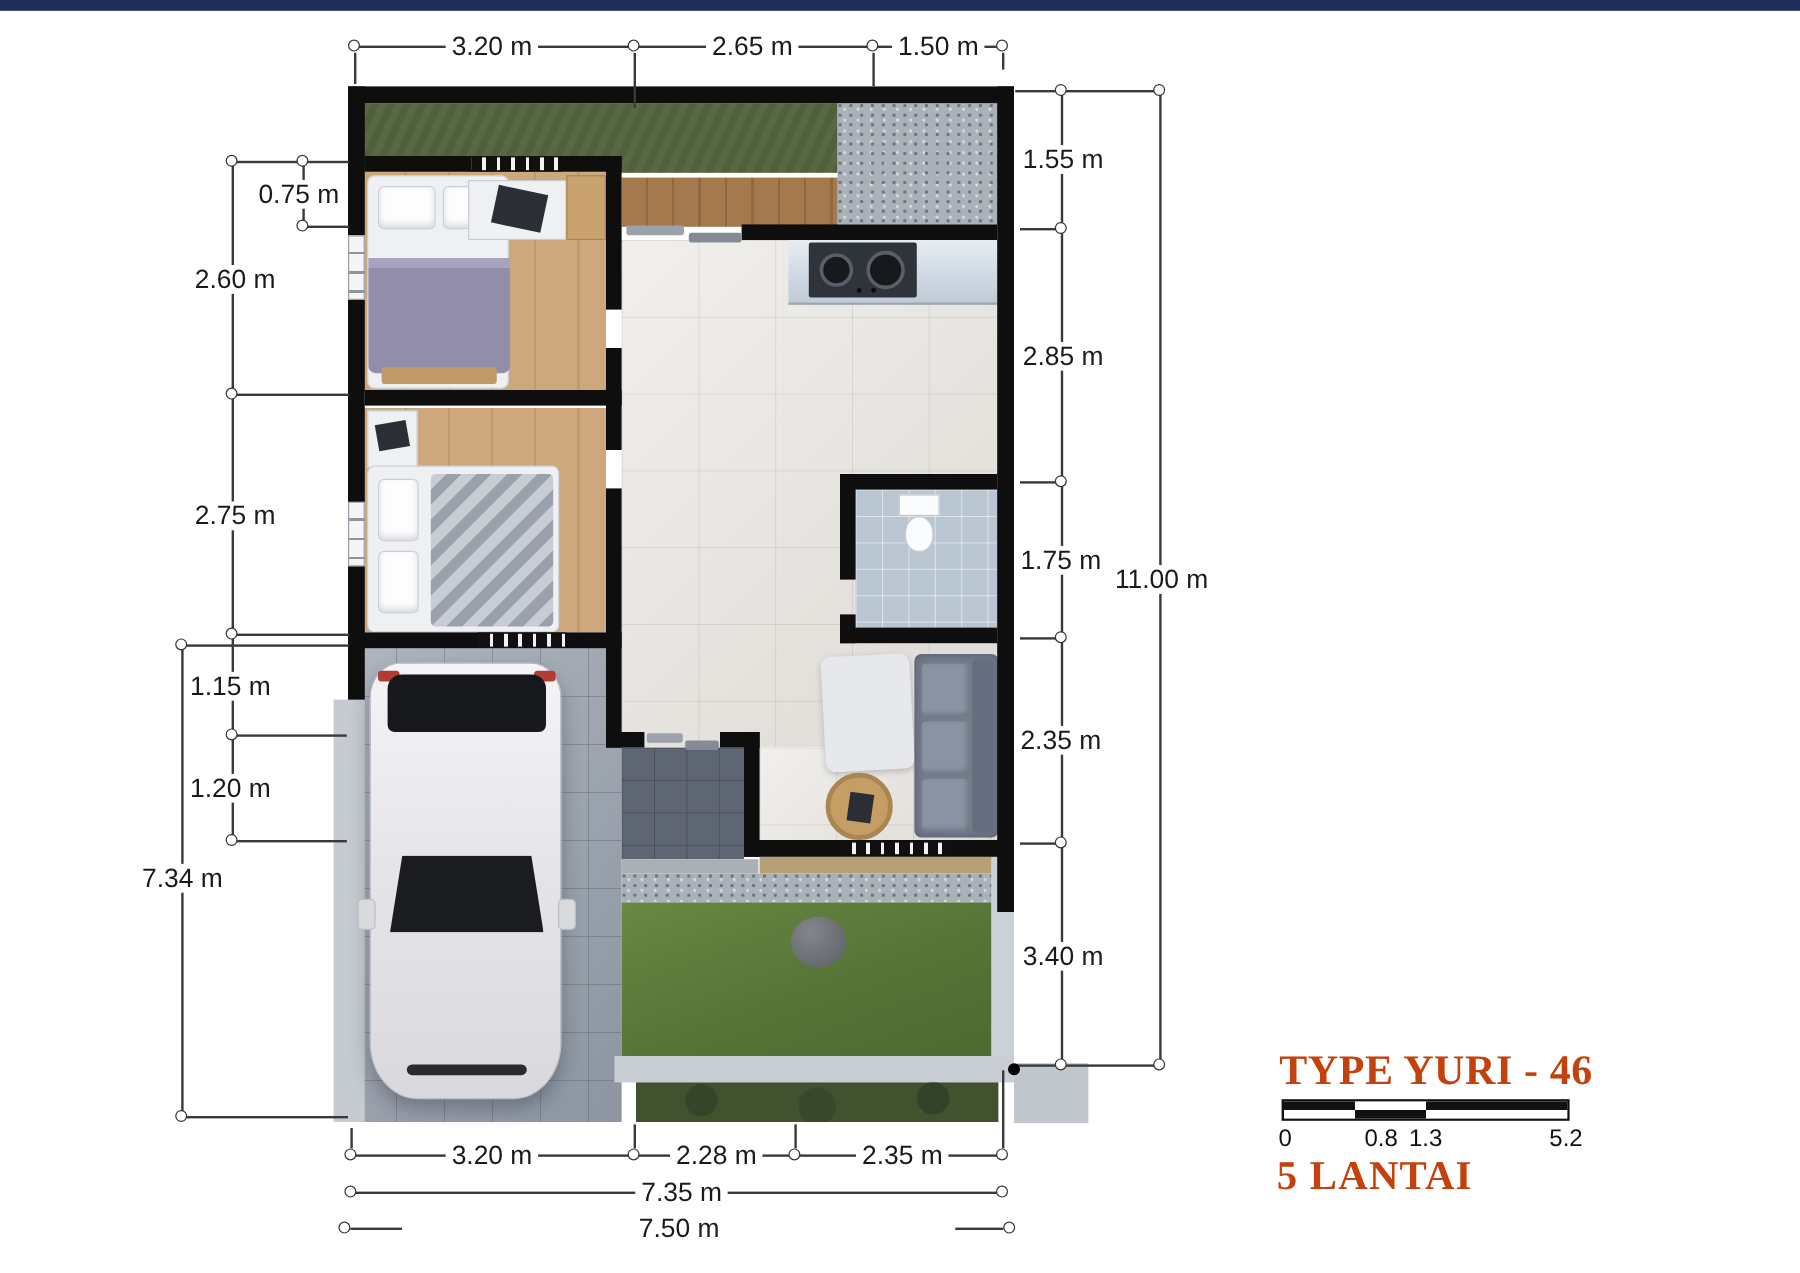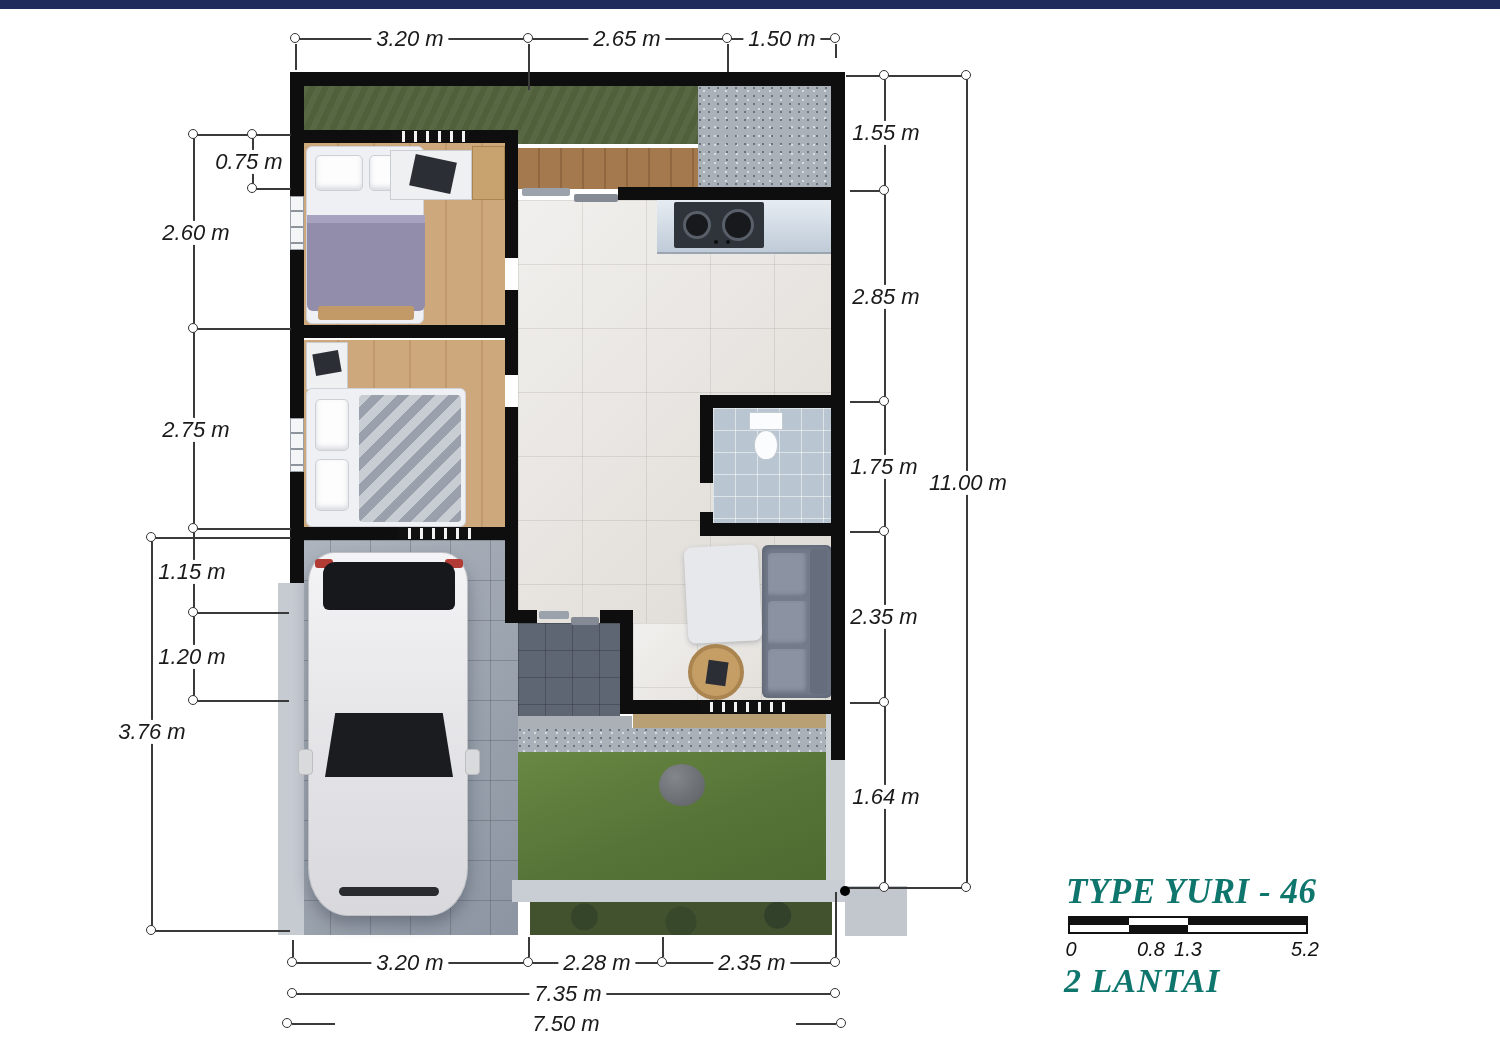--- a/index.html
+++ b/index.html
@@ -1,17 +1,17 @@
 <!DOCTYPE html>
 <html style="--top-bar: #1f2c5c; --wall: #0e0e0e; --dim-line: #3a3a3a; --text: #1a1a1a; --grass: #50603a; --lawn: #5c7a40;"><head>
 <meta charset="utf-8">
 <style>
   html,body{margin:0;padding:0;background:#fff;}
   .stage{position:relative;width:1500px;height:1061px;background:#ffffff;overflow:hidden;
-         font-family:"Liberation Sans",sans-serif;font-style:italic;}
+         font-family:"Liberation Sans",sans-serif;}
   .abs{position:absolute;}
   
   .topbar{position:absolute;left:0;top:0;width:1500px;height:9px;background:var(--top-bar,#1f2c5c);}
   
   .hl{position:absolute;height:1.5px;background:var(--dim-line,#3a3a3a);}
   .vl{position:absolute;width:1.5px;background:var(--dim-line,#3a3a3a);}
   .c{position:absolute;width:10px;height:10px;margin-left:-5px;margin-top:-5px;border:1.6px solid #333;
      border-radius:50%;background:#fff;box-sizing:border-box;}
   .dl{position:absolute;transform:translate(-50%,-50%);font-size:22px;color:var(--text,#1a1a1a);
       background:#fff;padding:0 5px;white-space:nowrap;line-height:1.1;}
@@ -65,21 +65,21 @@
   .dark-obj{position:absolute;background:#2b2e34;}
   .sofa{position:absolute;background:#747c8c;border-radius:6px;box-shadow:inset 0 0 8px rgba(20,25,40,.35);}
   .cush{position:absolute;background:#8b93a2;border-radius:4px;box-shadow:inset -2px -2px 4px rgba(40,45,60,.3);}
   .burner{position:absolute;border:3px solid #585f69;background:#17191d;border-radius:50%;box-sizing:border-box;}
   
   .car-body{position:absolute;background:linear-gradient(180deg,#f4f4f6 0%,#e6e6e9 45%,#d9d9dd 100%);
             border:1px solid #bfc0c5;box-sizing:border-box;
             border-radius:26px 26px 40px 40px / 30px 30px 48px 48px;
             box-shadow:0 8px 16px rgba(40,45,60,.35);}
   .title-serif{position:absolute;font-family:"Liberation Serif","DejaVu Serif",serif;font-weight:700;
-               color:#0f766e;white-space:nowrap;}
+               color:#c2410c;white-space:nowrap;}
   .sbar{position:absolute;border:2px solid #111;box-sizing:border-box;background:#fff;}
   .sbar-row{position:absolute;left:0;width:100%;height:50%;}
   .sbar-r1{top:0;background:linear-gradient(90deg,#111 0,#111 25%,#fff 25%,#fff 50%,#111 50%,#111 100%);}
   .sbar-r2{top:50%;background:linear-gradient(90deg,#fff 0,#fff 25%,#111 25%,#111 50%,#fff 50%,#fff 100%);}
   .stick{position:absolute;transform:translateX(-50%);font-size:20px;color:#111;}
 </style>
 </head>
 <body>
 
 <div class="stage">
@@ -226,21 +226,21 @@
     <div class="c" style="left:193px;top:528px;"></div>
     <div class="c" style="left:151px;top:537px;"></div>
     <div class="c" style="left:193px;top:612px;"></div>
     <div class="c" style="left:193px;top:700px;"></div>
     <div class="c" style="left:151px;top:930px;"></div>
     <div class="dl" style="left:249px;top:162px;">0.75 m</div>
     <div class="dl" style="left:196px;top:233px;">2.60 m</div>
     <div class="dl" style="left:196px;top:430px;">2.75 m</div>
     <div class="dl" style="left:192px;top:572px;">1.15 m</div>
     <div class="dl" style="left:192px;top:657px;">1.20 m</div>
-    <div class="dl" style="left:152px;top:732px;">3.76 m</div>
+    <div class="dl" style="left:152px;top:732px;">7.34 m</div>
 
     <div class="hl" style="left:846px;top:75px;width:120px;"></div>
     <div class="hl" style="left:850px;top:190px;width:34px;"></div>
     <div class="hl" style="left:850px;top:401px;width:34px;"></div>
     <div class="hl" style="left:850px;top:531px;width:34px;"></div>
     <div class="hl" style="left:850px;top:702px;width:34px;"></div>
     <div class="hl" style="left:846px;top:887px;width:120px;"></div>
     <div class="vl" style="left:884px;top:75px;height:812px;"></div>
     <div class="vl" style="left:966px;top:75px;height:812px;"></div>
     <div class="c" style="left:884px;top:75px;"></div>
@@ -248,21 +248,21 @@
     <div class="c" style="left:884px;top:190px;"></div>
     <div class="c" style="left:884px;top:401px;"></div>
     <div class="c" style="left:884px;top:531px;"></div>
     <div class="c" style="left:884px;top:702px;"></div>
     <div class="c" style="left:884px;top:887px;"></div>
     <div class="c" style="left:966px;top:887px;"></div>
     <div class="dl" style="left:886px;top:133px;">1.55 m</div>
     <div class="dl" style="left:886px;top:297px;">2.85 m</div>
     <div class="dl" style="left:884px;top:467px;">1.75 m</div>
     <div class="dl" style="left:884px;top:617px;">2.35 m</div>
-    <div class="dl" style="left:886px;top:797px;">1.64 m</div>
+    <div class="dl" style="left:886px;top:797px;">3.40 m</div>
     <div class="dl" style="left:968px;top:483px;text-align:center;">11.00 m</div>
     <div class="bdot" style="left:840px;top:886px;"></div>
 
     <div class="vl" style="left:292px;top:940px;height:17px;"></div>
     <div class="vl" style="left:528px;top:937px;height:20px;"></div>
     <div class="vl" style="left:662px;top:937px;height:20px;"></div>
     <div class="vl" style="left:835px;top:892px;height:65px;"></div>
     <div class="hl" style="left:292px;top:962px;width:543px;"></div>
     <div class="c" style="left:292px;top:962px;"></div>
     <div class="c" style="left:528px;top:962px;"></div>
@@ -285,15 +285,15 @@
   <div>
     <div class="title-serif" style="left:1066px;top:872px;font-size:35px;letter-spacing:.5px;">TYPE YURI - 46</div>
     <div class="sbar" style="left:1068px;top:916px;width:240px;height:18px;">
       <div class="sbar-row sbar-r1"></div>
       <div class="sbar-row sbar-r2"></div>
     </div>
     <div class="stick" style="left:1071px;top:938px;">0</div>
     <div class="stick" style="left:1128px;top:938px;margin-left:23px;">0.8</div>
     <div class="stick" style="left:1188px;top:938px;">1.3</div>
     <div class="stick" style="left:1305px;top:938px;">5.2</div>
-    <div class="title-serif" style="left:1064px;top:962px;font-size:34px;letter-spacing:1px;">2 LANTAI</div>
+    <div class="title-serif" style="left:1064px;top:962px;font-size:34px;letter-spacing:1px;">5 LANTAI</div>
   </div>
 </div>
 
 </body></html>

